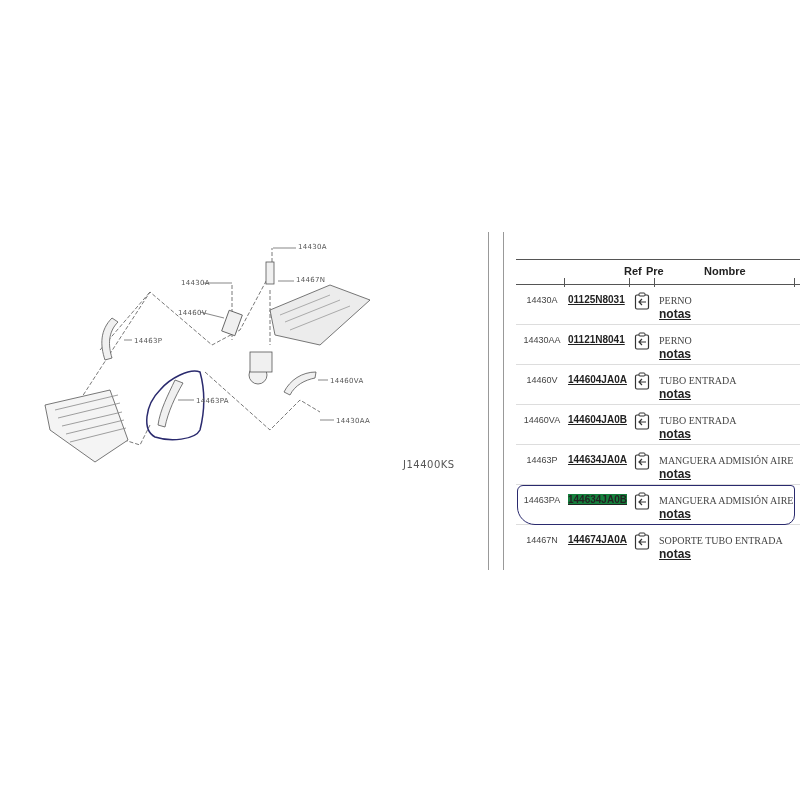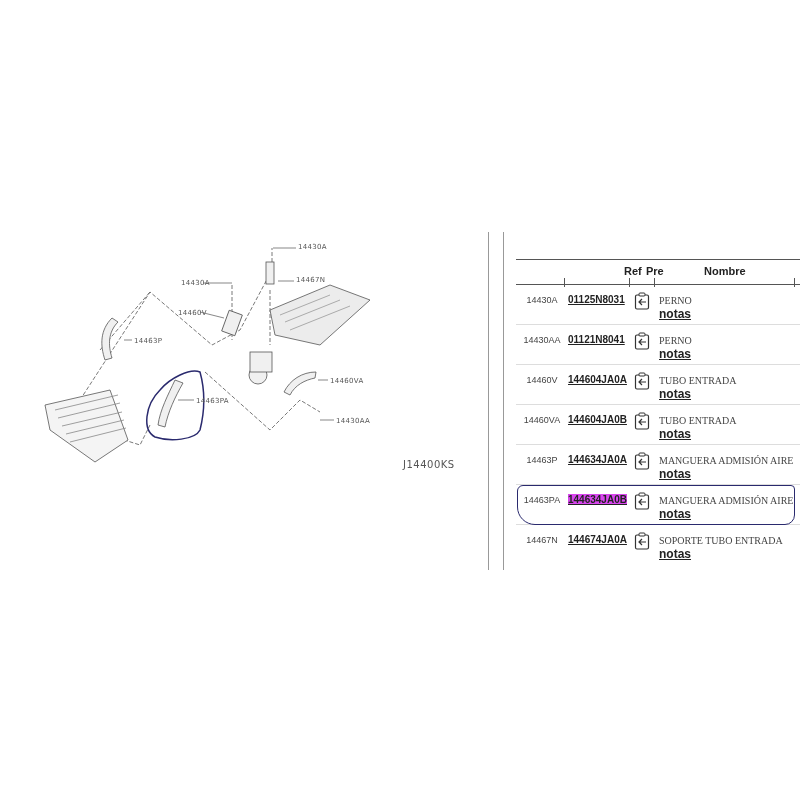--- a/index.html
+++ b/index.html
@@ -9,21 +9,21 @@
   .dlabel { position:absolute; font-size:7px; color:#555; letter-spacing:0.3px; font-family:"DejaVu Sans", sans-serif; white-space:nowrap; }
   .dcode { position:absolute; left:403px; top:459px; font-size:10px; color:#555; letter-spacing:0.5px; font-family:"DejaVu Sans", sans-serif; }
   .vline { position:absolute; top:232px; width:1px; height:338px; background:#999; }
   .table { position:absolute; left:516px; top:259px; width:284px; }
   .thead { position:relative; height:24px; border-top:1px solid #555; border-bottom:1px solid #555; }
   .th { position:absolute; top:5px; font-size:11px; font-weight:bold; color:#222; }
   .tick { position:absolute; top:18px; width:1px; height:9px; background:#555; }
   .row { position:relative; height:39px; border-bottom:1px solid #ddd; }
   .row .pos { position:absolute; top:10px; width:52px; text-align:center; font-size:9px; color:#444; }
   .row .ref { position:absolute; left:52px; top:9px; font-size:10px; font-weight:bold; color:#222; text-decoration:underline; cursor:pointer; }
-  .row .ref.hl { background:#d946ef; }
+  .row .ref.hl { background:#15803d; }
   .row .pre { position:absolute; left:118px; top:7px; width:16px; height:18px; cursor:pointer; }
   .row .name { position:absolute; left:143px; top:10px; font-size:10px; color:#444;font-family:Liberation Serif, serif; }
   .row .notes { position:absolute; left:143px; top:22px; font-size:12px; font-weight:bold; color:#222; text-decoration:underline; cursor:pointer; }
   .circle { position:absolute; left:517px; top:485px; width:276px; height:38px; border:1.5px solid #2a2a6e; border-radius:6px 4px 10px 18px; pointer-events:none; }
 </style>
 </head>
 <body>
 
 <div class="diagram">
   <svg width="480" height="800">

